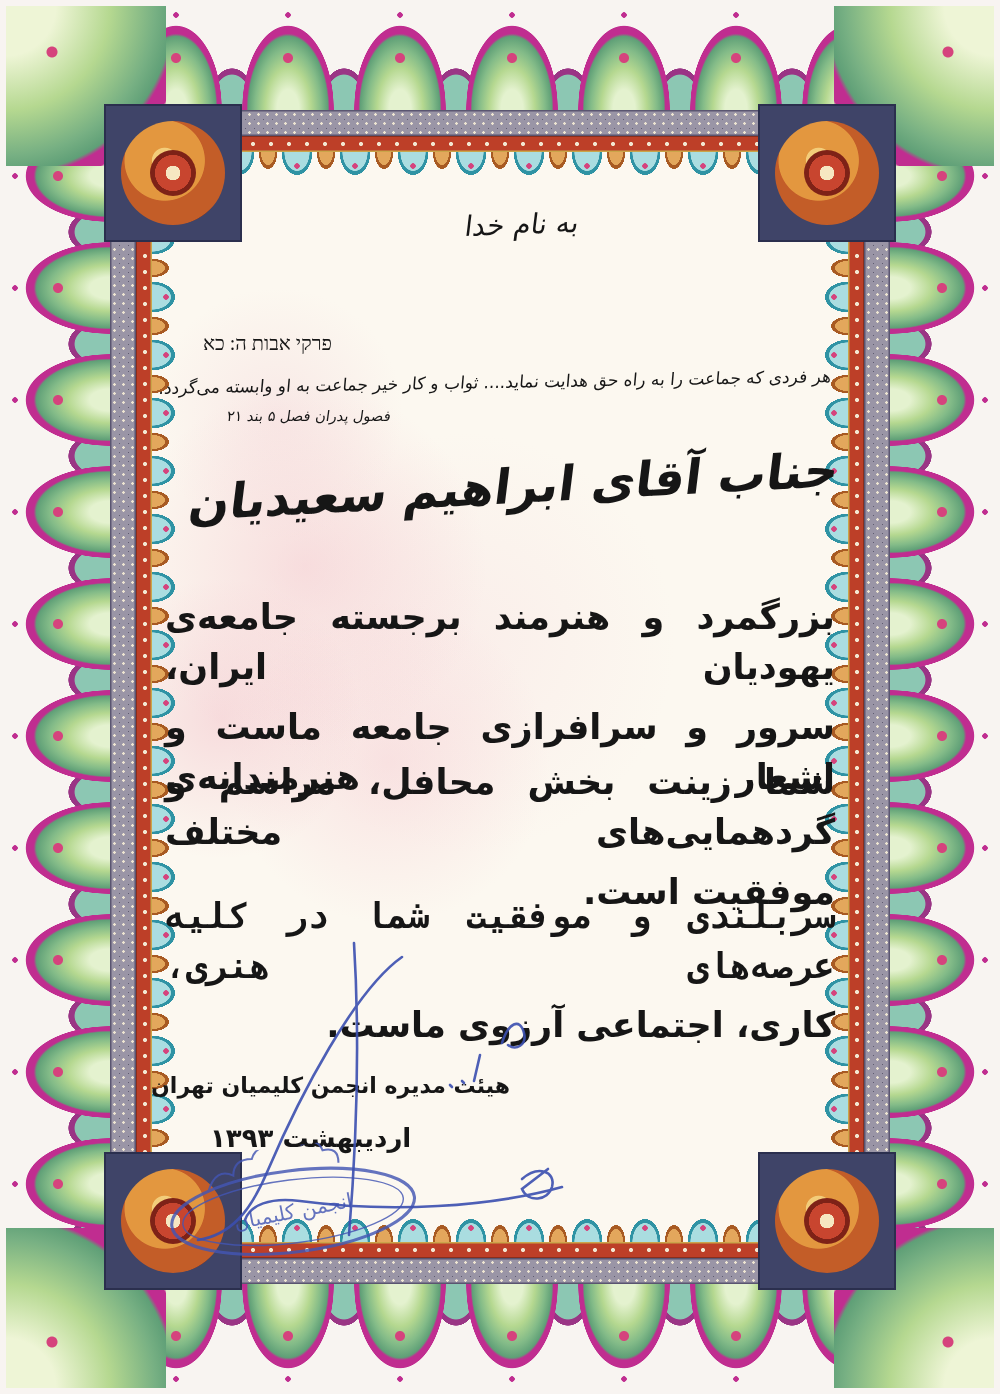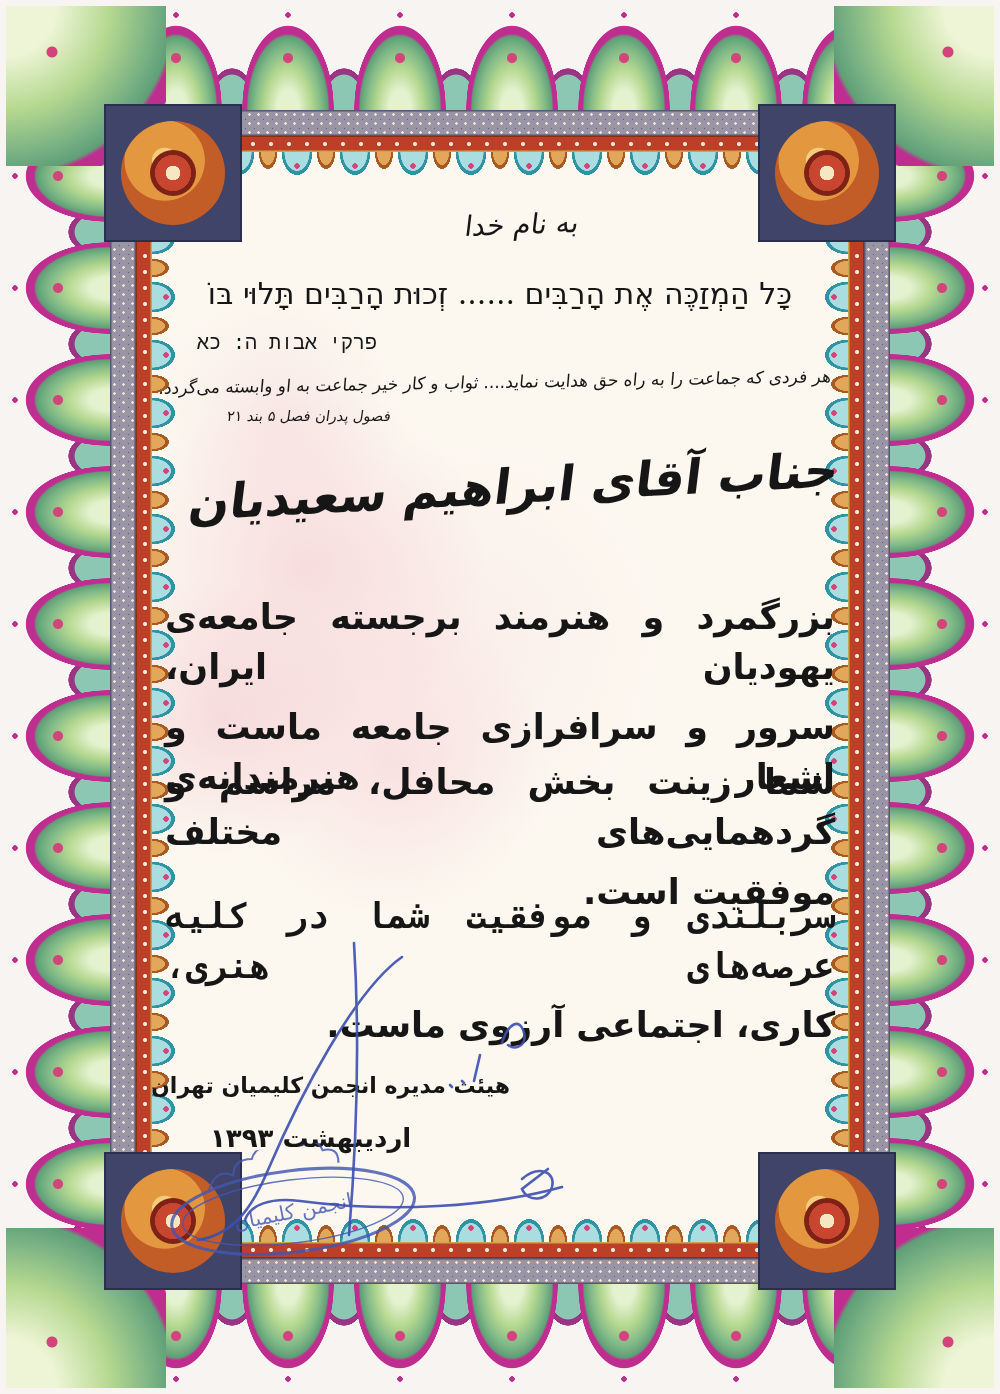--- a/index.html
+++ b/index.html
@@ -131,22 +131,22 @@
   .corner-br{bottom:104px;right:104px;}
 
   
   .content{position:absolute;top:180px;left:165px;right:165px;bottom:195px;}
   .content > div{position:absolute;}
 
   .bismillah{top:28px;left:0;right:0;text-align:center;font-size:28px;
     transform:translateX(22px) rotate(-2deg) skewX(-9deg);}
   .hebrew{top:96px;left:-10px;right:-10px;text-align:center;font-size:30px;
     font-family:"DejaVu Serif","DejaVu Sans",serif;white-space:nowrap;}
-  .hebrew-src{top:152px;left:32px;font-size:20px;
-    font-family:Liberation Mono, monospace;}
+  .hebrew-src{top:152px;left:38px;font-size:20px;
+    font-family:Liberation Serif, serif;}
   .pquote{top:192px;left:-32px;right:-22px;text-align:center;font-size:17px;
     direction:rtl;white-space:nowrap;transform:rotate(-1deg) skewX(-6deg);}
   .psrc{top:228px;left:62px;font-size:14.5px;direction:rtl;
     transform:skewX(-8deg);}
   .recipient{top:278px;left:0;right:0;text-align:center;font-size:48px;font-weight:bold;
     direction:rtl;white-space:nowrap;
     transform:translateX(14px) rotate(-3deg) skewX(-10deg);}
 
   .bline{left:0;right:0;direction:rtl;font-size:35px;font-weight:bold;
     text-align:justify;text-align-last:justify;line-height:50px;}
@@ -196,21 +196,20 @@
   <div class="fringe fringe-left"></div>
   <div class="fringe fringe-right"></div>
 
   <div class="corner corner-tl"></div>
   <div class="corner corner-tr"></div>
   <div class="corner corner-bl"></div>
   <div class="corner corner-br"></div>
 
   <div class="content">
     <div class="bismillah">به نام خدا</div>
-    <div class="hebrew">כָּל הַמְזַכֶּה אֶת הָרַבִּים ...... זְכוּת הָרַבִּים תָּלוּי בּוֹ</div>
     <div class="hebrew-src">פרקי אבות ה: כא</div>
     <div class="pquote">هر فردی که جماعت را به راه حق هدایت نماید.... ثواب و کار خیر جماعت به او وابسته می‌گردد.</div>
     <div class="psrc">فصول پدران فصل ۵ بند ۲۱</div>
     <div class="recipient">جناب آقای ابراهیم سعیدیان</div>
 
     <div class="bline l1">بزرگمرد و هنرمند برجسته جامعه‌ی یهودیان ایران،</div>
     <div class="bline l3">سرور و سرافرازی جامعه ماست و اشعار هنرمندانه‌ی</div>
     <div class="bline l4">شما زینت بخش محافل، مراسم و گردهمایی‌های مختلف</div>
     <div class="bline l6 end">موفقیت است.</div>
     <div class="bline l7">سربلندی و موفقیت شما در کلیه عرصه‌های هنری،</div>

